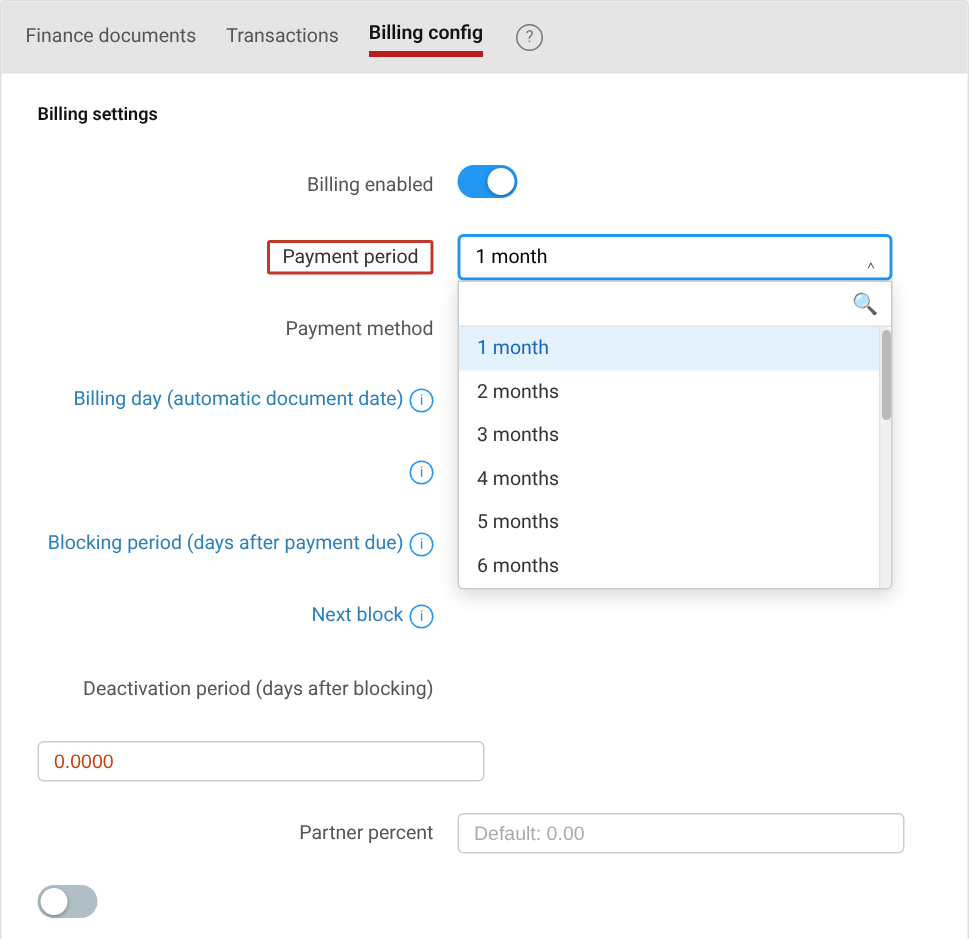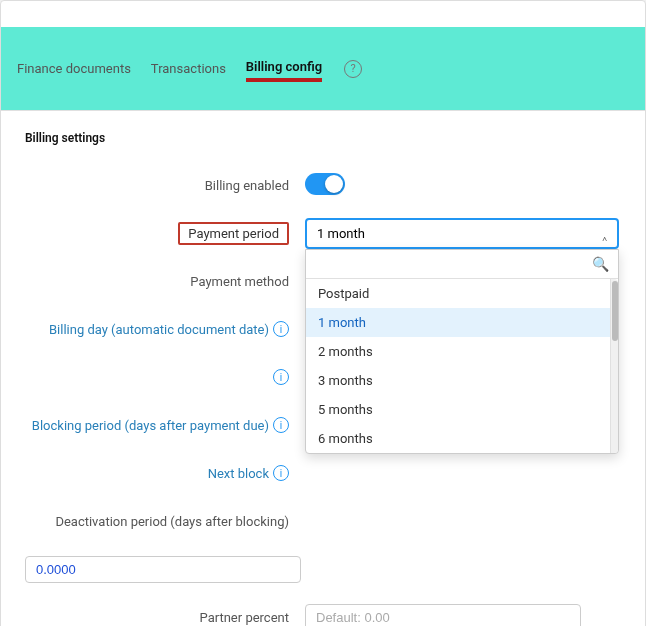--- a/index.html
+++ b/index.html
@@ -16,25 +16,24 @@
       width: 646px;
       background: #fff;
       border: 1px solid #ddd;
       border-radius: 4px;
       overflow: hidden;
     }
     
     .top-nav {
       display: flex;
       align-items: center;
-      padding: 28px 16px;
+      padding: 10px 16px;
       border-bottom: 1px solid #e0e0e0;
       gap: 20px;
-      background: #5eead4;
-      margin-top: 26px;
+      background: #e5e5e5;
     }
     .nav-item {
       color: #555;
       cursor: pointer;
       font-size: 13px;
       padding: 4px 0;
     }
     .nav-item.active {
       color: #111;
       font-weight: 600;
@@ -71,21 +70,21 @@
       margin-bottom: 16px;
       min-height: 32px;
     }
     .form-label {
       flex: 0 0 280px;
       text-align: right;
       padding-right: 16px;
       color: #555;
       font-size: 13px;
       display: flex;
-      align-items: flex-end;
+      align-items: flex-start;
       justify-content: flex-end;
       gap: 4px;
     }
     .form-label.blue {
       color: #2980b9;
     }
     .form-control {
       flex: 1;
     }
     
@@ -107,21 +106,21 @@
       position: absolute;
       top: 2px;
       transition: left 0.2s;
       box-shadow: 0 1px 3px rgba(0,0,0,0.3);
     }
     .toggle.on .toggle-knob { left: 20px; }
     .toggle.off .toggle-knob { left: 2px; }
     
     .dropdown-container {
       position: relative;
-      width: 314px;
+      width: 290px;
     }
     .dropdown-trigger {
       display: flex;
       align-items: center;
       justify-content: space-between;
       border: 2px solid #2196f3;
       border-radius: 4px;
       padding: 5px 10px;
       background: #fff;
       cursor: pointer;
@@ -201,22 +200,22 @@
       left: 1px;
       top: 2px;
       height: 60px;
     }
     
     .input-field {
       border: 1px solid #ccc;
       border-radius: 4px;
       padding: 5px 10px;
       font-size: 13px;
-      width: 276px;
-      color: #1d4ed8;
+      width: 298px;
+      color: #c2410c;
       outline: none;
     }
     .input-field::placeholder { color: #aaa; }
     
     .info-icon {
       width: 16px;
       height: 16px;
       border: 1.5px solid #2196f3;
       border-radius: 50%;
       display: inline-flex;
@@ -265,24 +264,24 @@
             <span class="chevron">‸</span>
           </div>
 
           <div class="dropdown-panel">
             <div class="dropdown-search">
               <input type="text" placeholder="" style="">
               <span class="search-icon-svg">🔍</span>
             </div>
             <div class="dropdown-list">
               <div class="dropdown-list-inner">
-                <div class="dropdown-item">Postpaid</div>
                 <div class="dropdown-item selected">1 month</div>
                 <div class="dropdown-item">2 months</div>
                 <div class="dropdown-item">3 months</div>
+                <div class="dropdown-item">4 months</div>
                 <div class="dropdown-item">5 months</div>
                 <div class="dropdown-item">6 months</div>
               </div>
               <div class="dropdown-scrollbar">
                 <div class="scrollbar-thumb"></div>
               </div>
             </div>
           </div>
         </div>
       </div>

